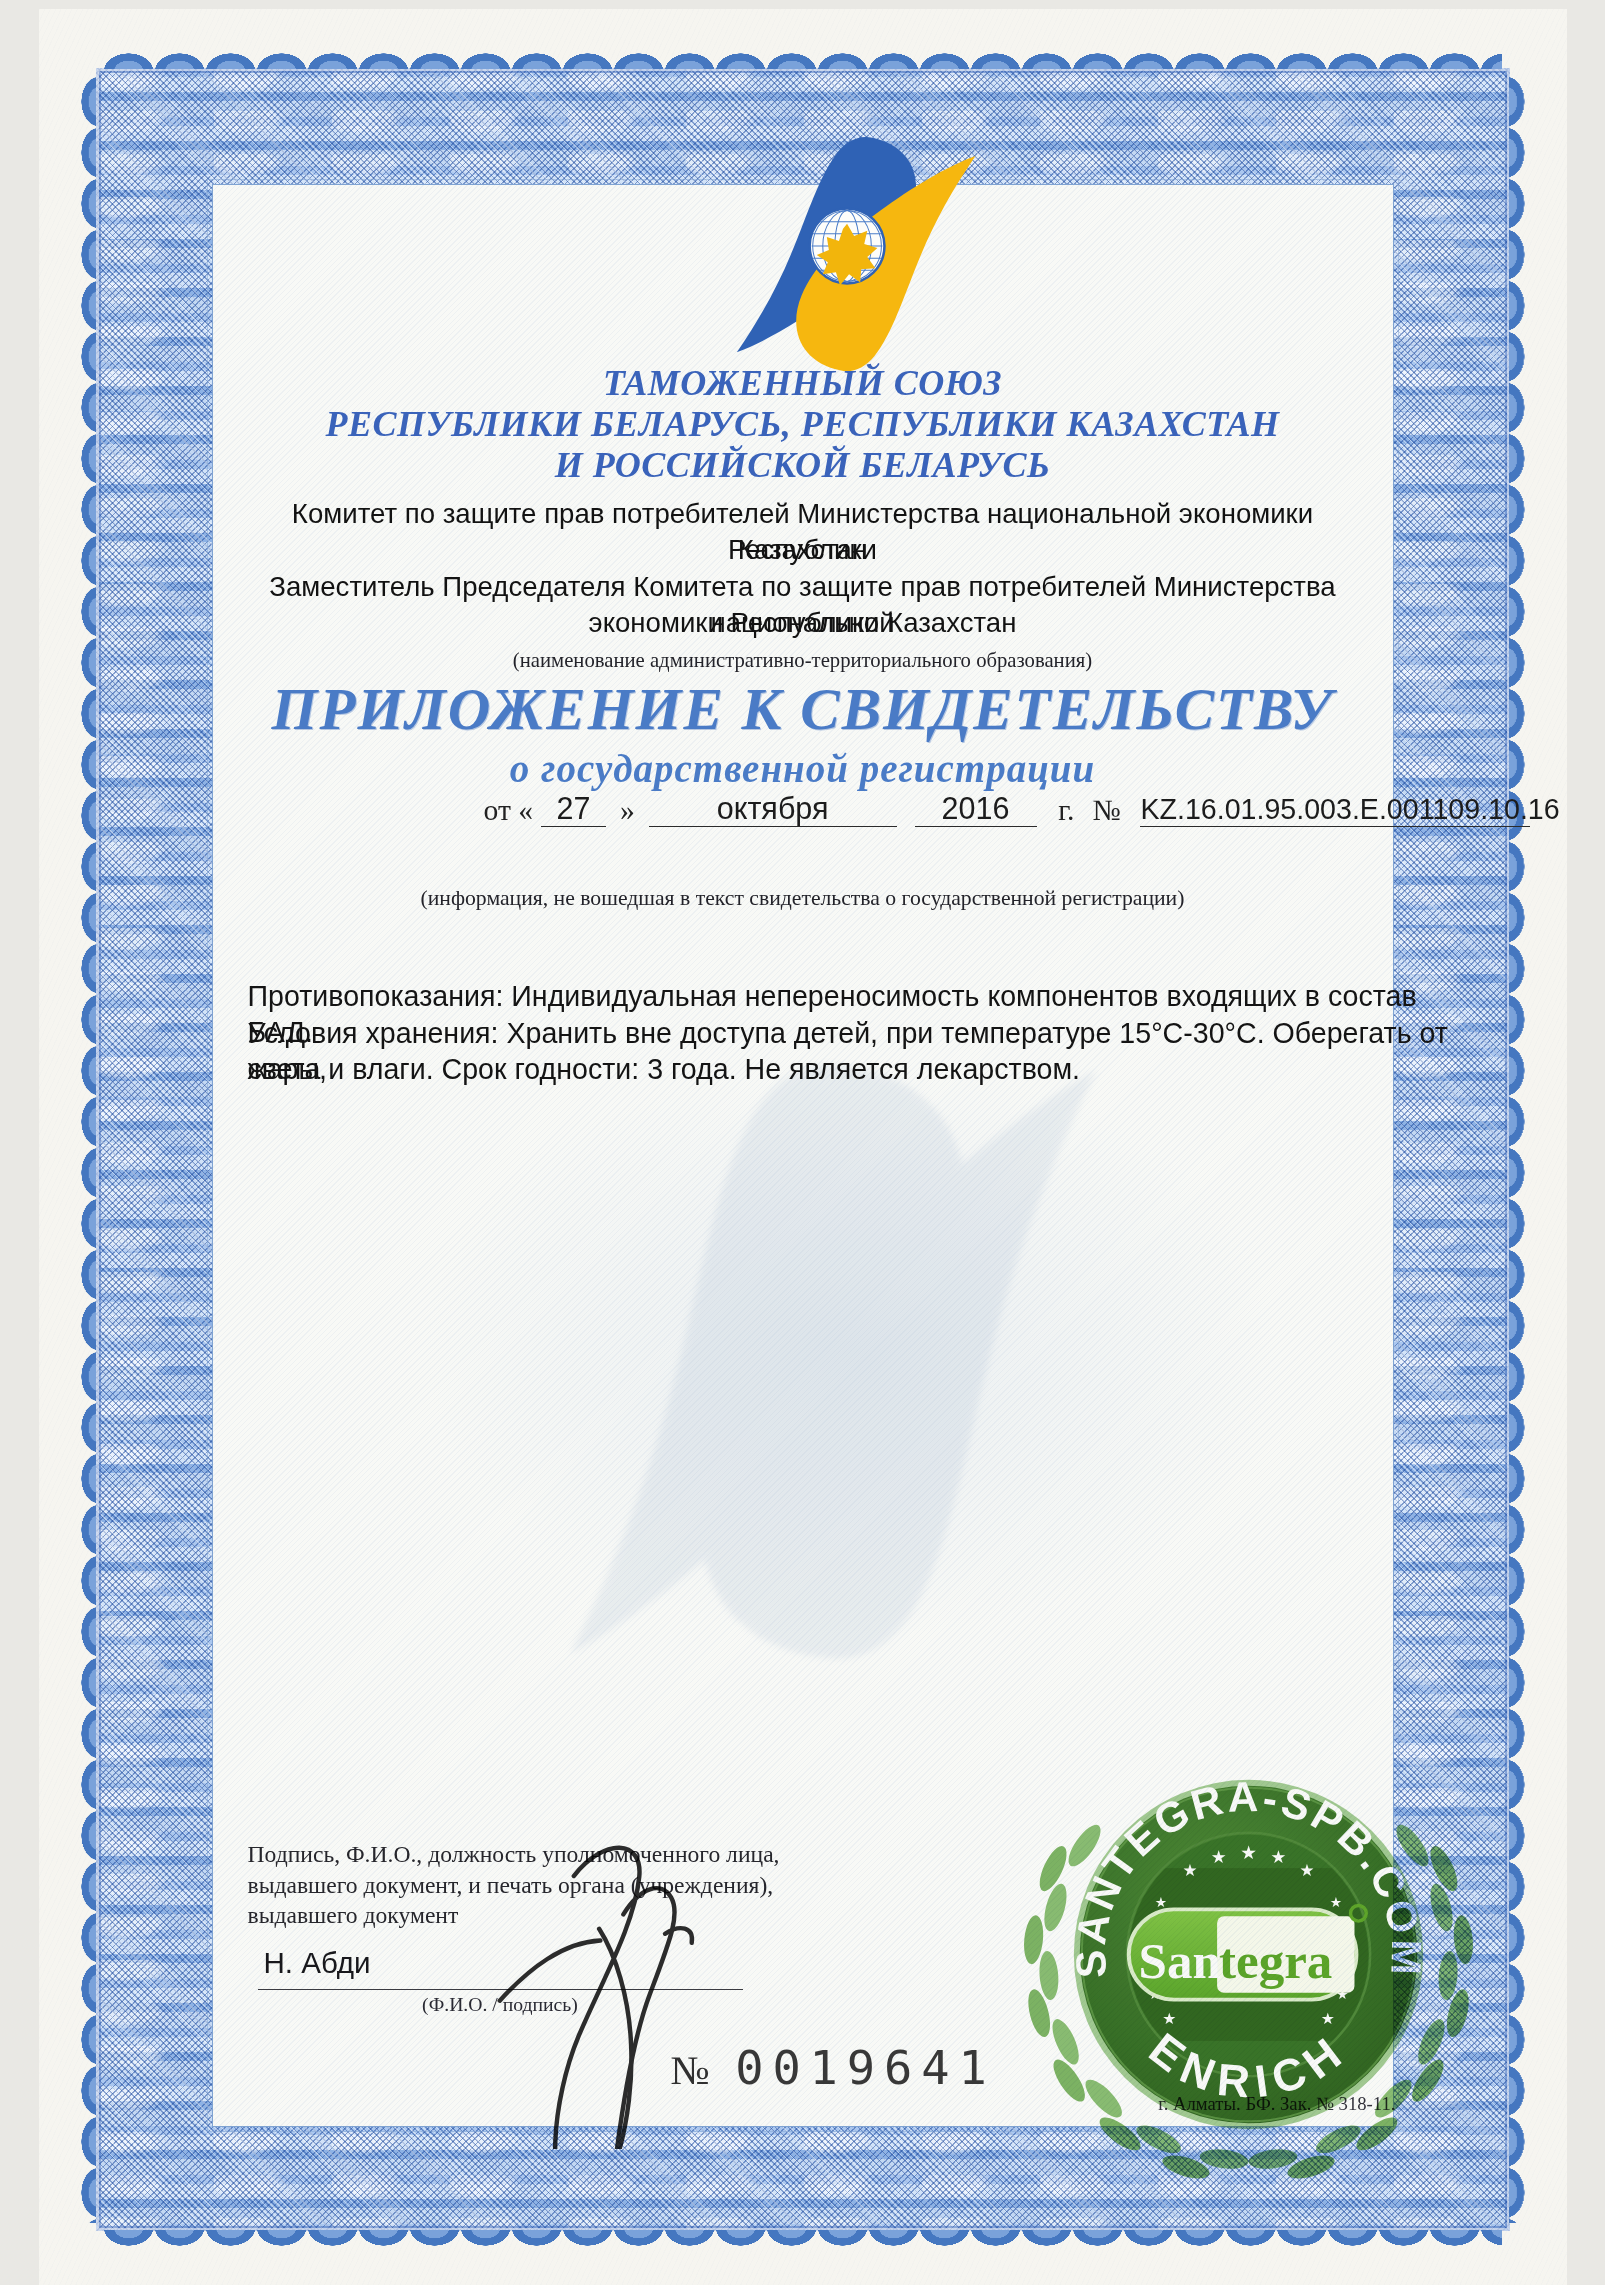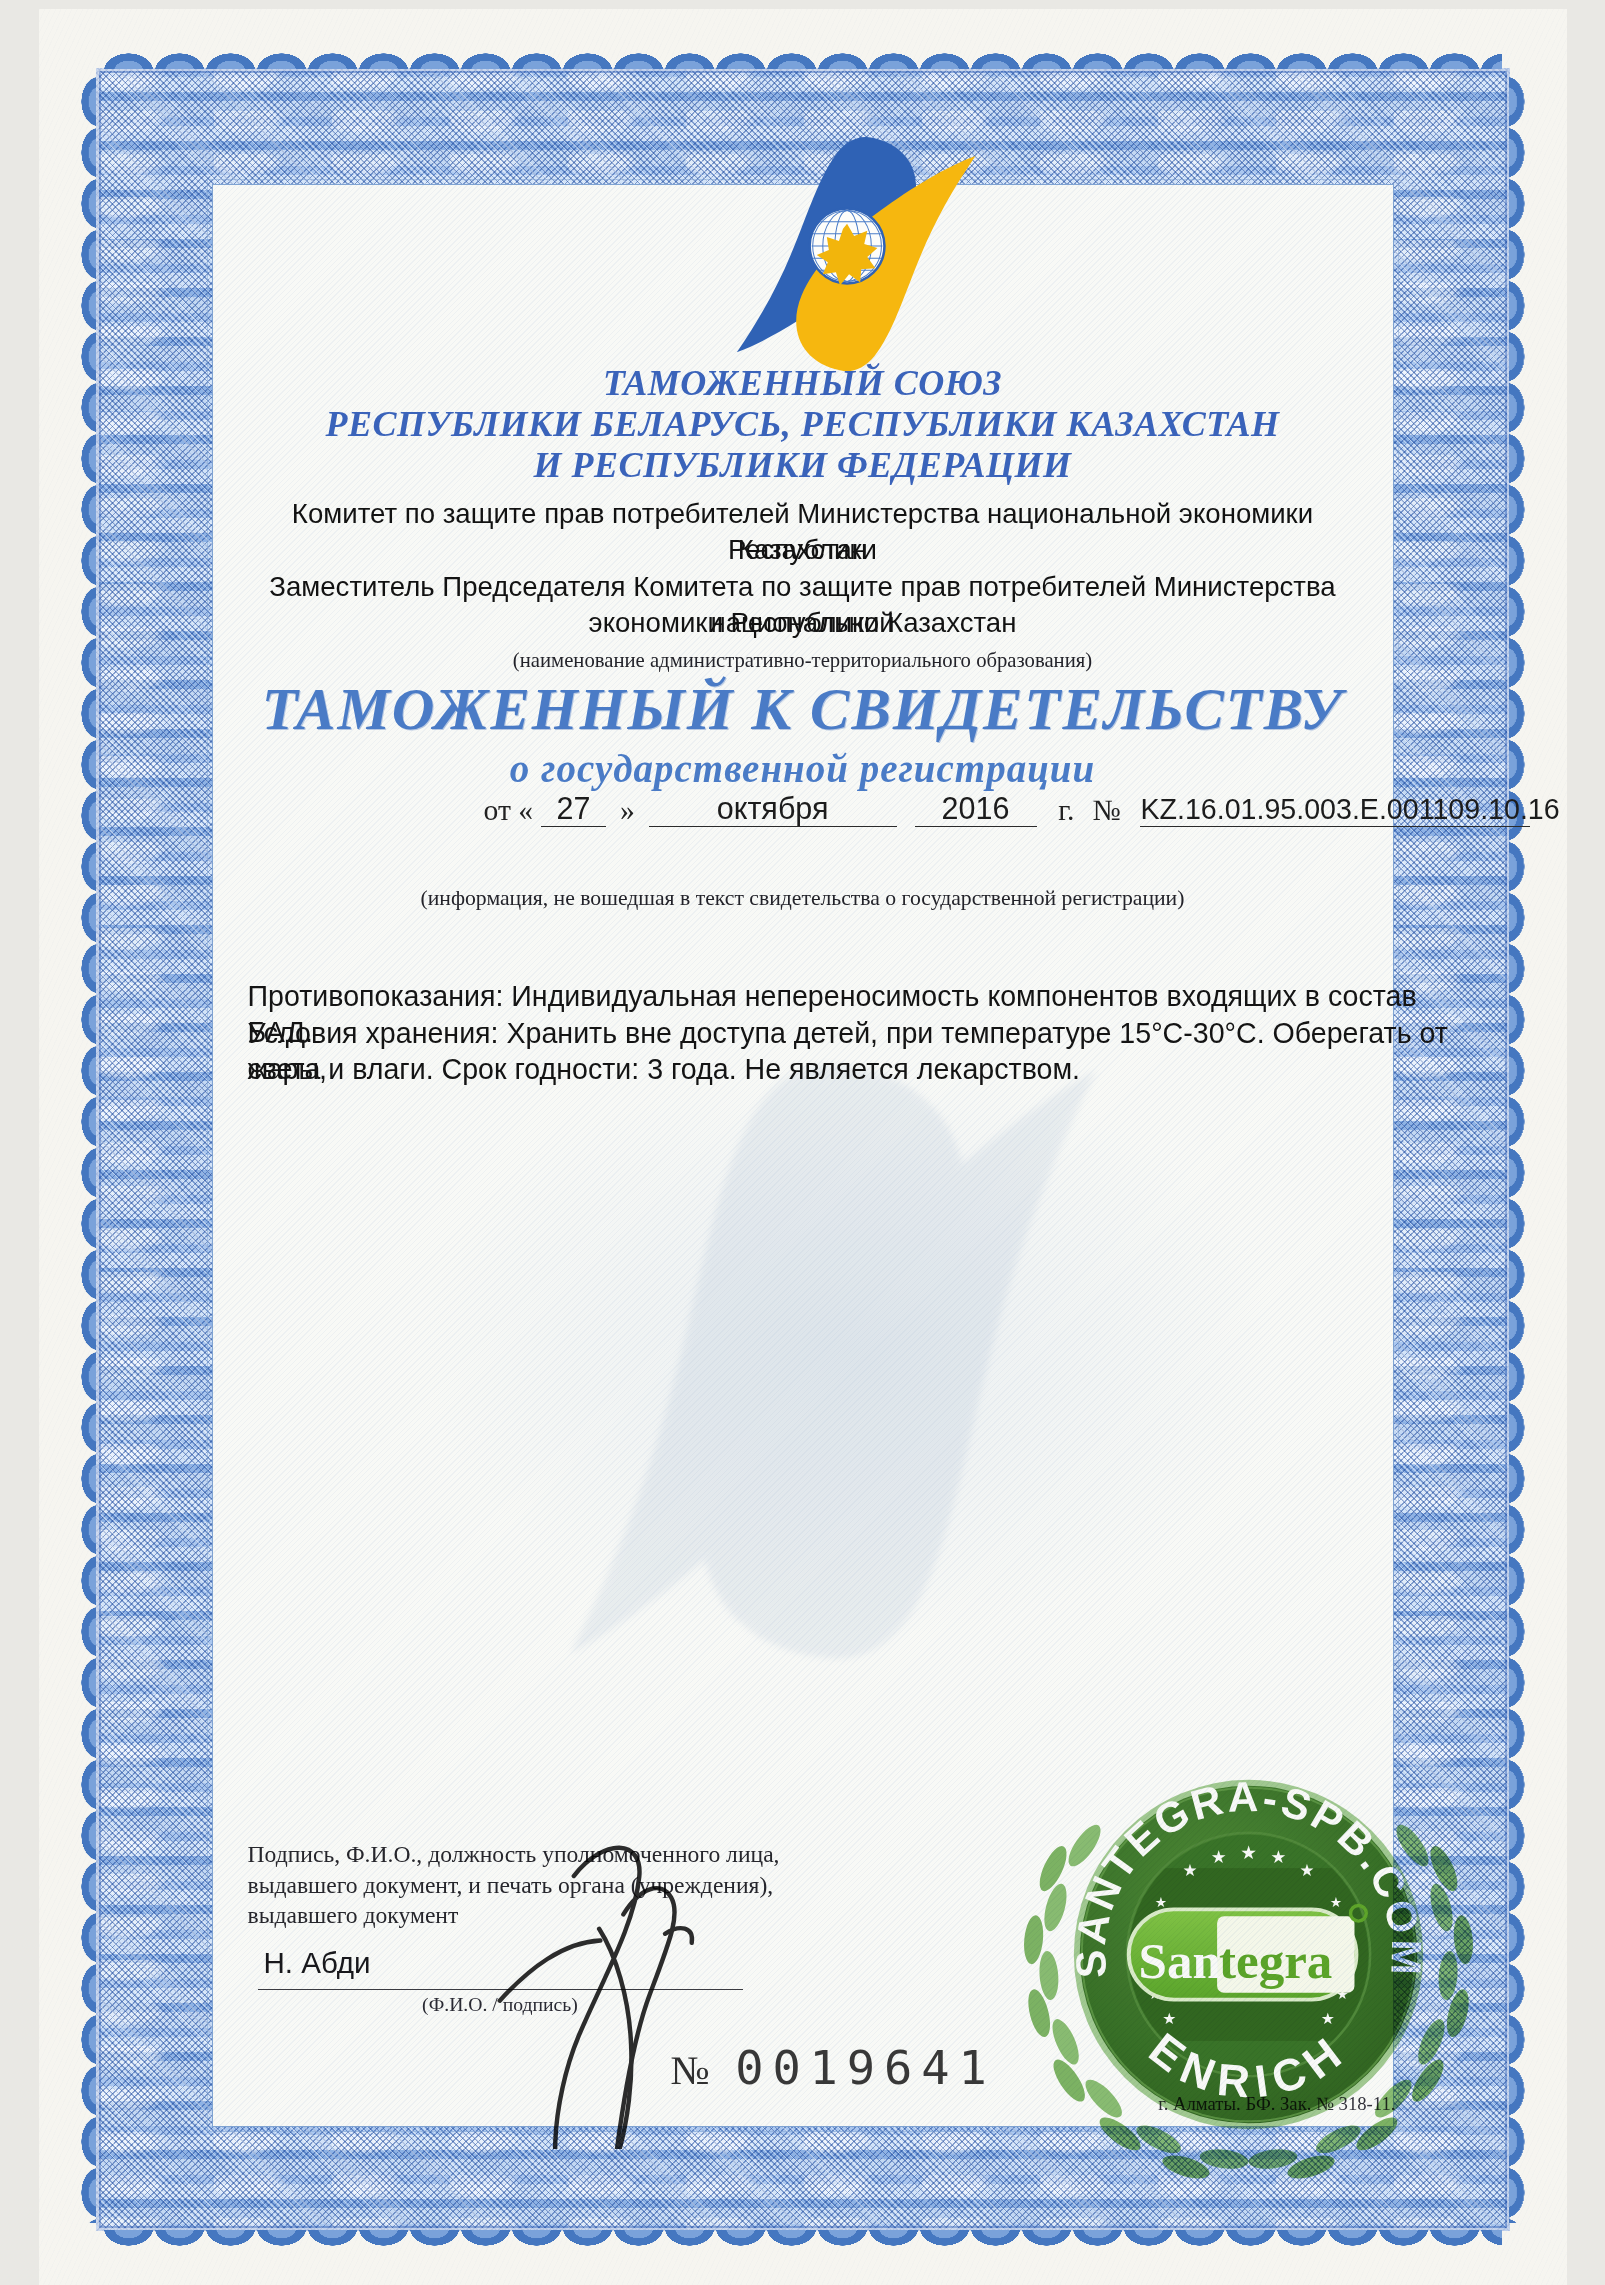--- a/index.html
+++ b/index.html
@@ -110,30 +110,30 @@
       <line x1="150" y1="125" x2="220" y2="125"></line>
       <line x1="150" y1="137" x2="220" y2="137"></line>
       <line x1="152" y1="101" x2="218" y2="101"></line>
       <line x1="152" y1="149" x2="218" y2="149"></line>
     </g>
     <path fill="#f2b50c" d="M185,103 l7,12 13,-5 -3,13 13,4 -10,9 8,11 -14,1 -1,13 -11,-8 -9,11 -4,-13 -13,2 5,-12 -11,-7 12,-5 -2,-13 12,4 4,-12 4,-5 Z"></path>
   </svg>
 
   <div class="center-line hdr" style="top:353px">ТАМОЖЕННЫЙ СОЮЗ</div>
   <div class="center-line hdr" style="top:394px">РЕСПУБЛИКИ БЕЛАРУСЬ, РЕСПУБЛИКИ КАЗАХСТАН</div>
-  <div class="center-line hdr" style="top:435px">И РЕСПУБЛИКИ ФЕДЕРАЦИИ</div>
+  <div class="center-line hdr" style="top:435px">И РОССИЙСКОЙ БЕЛАРУСЬ</div>
 
   <div class="center-line committee" style="top:487px">Комитет по защите прав потребителей Министерства национальной экономики Республики</div>
   <div class="center-line committee" style="top:523px">Казахстан</div>
   <div class="center-line committee" style="top:596px">экономики Республики Казахстан</div>
   <div class="center-line committee" style="top:560px">Заместитель Председателя Комитета по защите прав потребителей Министерства национальной</div>
 
   <div class="center-line small-note" style="top:640px">(наименование административно-территориального образования)</div>
 
-  <div class="center-line doc-title" style="top:666px">ТАМОЖЕННЫЙ К СВИДЕТЕЛЬСТВУ</div>
+  <div class="center-line doc-title" style="top:666px">ПРИЛОЖЕНИЕ К СВИДЕТЕЛЬСТВУ</div>
   <div class="center-line doc-subtitle" style="top:737px">о государственной регистрации</div>
 
   <div class="dateline">
     <span>от «</span>
     <span class="dl-val" style="width:65px">27</span>
     <span style="padding:0 5.9px">»</span>
     <span class="dl-val" style="width:248px">октября</span>
     <span class="dl-val" style="width:122px;margin-left:9.9px">2016</span>
     <span style="padding:0 9.9px 0 13.8px">г.</span>
     <span style="padding-right:11.8px">№</span>

